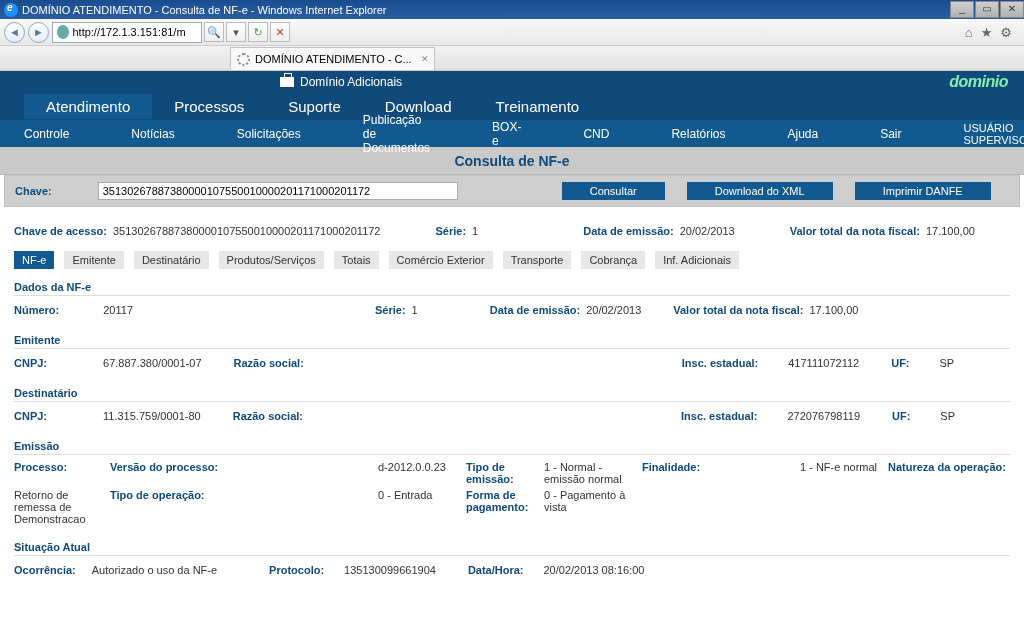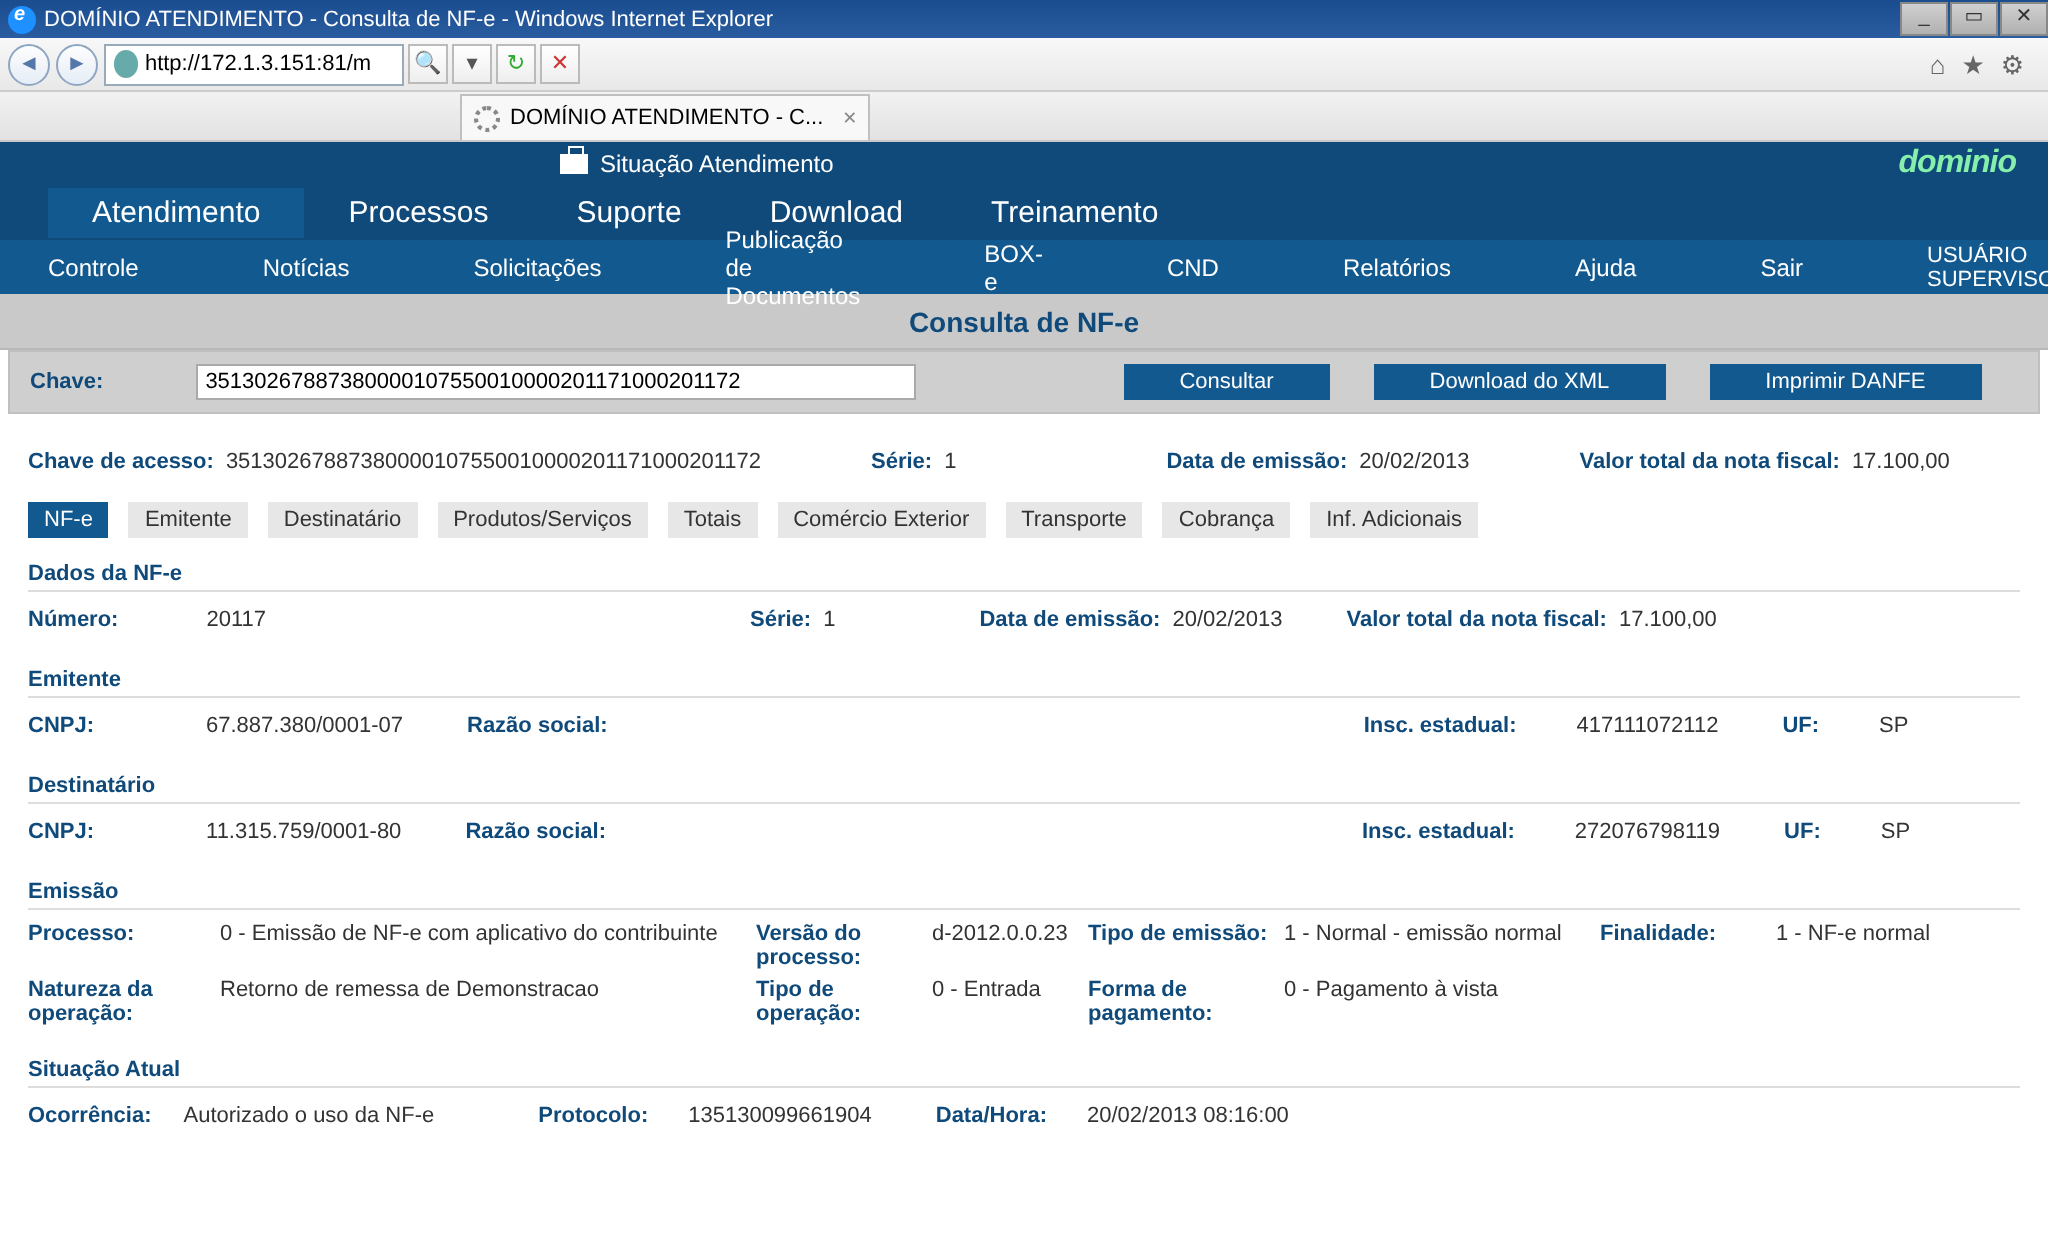--- a/index.html
+++ b/index.html
@@ -105,21 +105,21 @@
 </div>
 <div class="tabstrip">
   <div class="tab">
     <span class="ticon"></span>
     <span>DOMÍNIO ATENDIMENTO - C...</span>
   </div>
 </div>
 
 <div class="app-title-row">
   <span class="case"></span>
-  <span>Situação Atendimento</span>
+  <span>Domínio Adicionais</span>
   <span class="logo">dominio</span>
 </div>
 
 <div class="mainnav">
   <div class="mitem active">Atendimento</div>
   <div class="mitem">Processos</div>
   <div class="mitem">Suporte</div>
   <div class="mitem">Download</div>
   <div class="mitem">Treinamento</div>
 </div>
@@ -231,21 +231,20 @@
           <span class="lbl">UF:</span>
           <span class="val" style="margin-left:24px;">SP</span>
         </div>
     </div>
   </div>
 
   <div class="panel">
     <div class="ph">Emissão</div>
     <div class="emi-grid">
       <span class="lbl">Processo:</span>
-      <span class="val">0 - Emissão de NF-e com aplicativo do contribuinte</span>
       <span class="lbl">Versão do processo:</span>
       <span class="val">d-2012.0.0.23</span>
       <span class="lbl">Tipo de emissão:</span>
       <span class="val">1 - Normal - emissão normal</span>
       <span class="lbl">Finalidade:</span>
       <span class="val">1 - NF-e normal</span>
 
       <span class="lbl">Natureza da operação:</span>
       <span class="val">Retorno de remessa de Demonstracao</span>
       <span class="lbl">Tipo de operação:</span>

